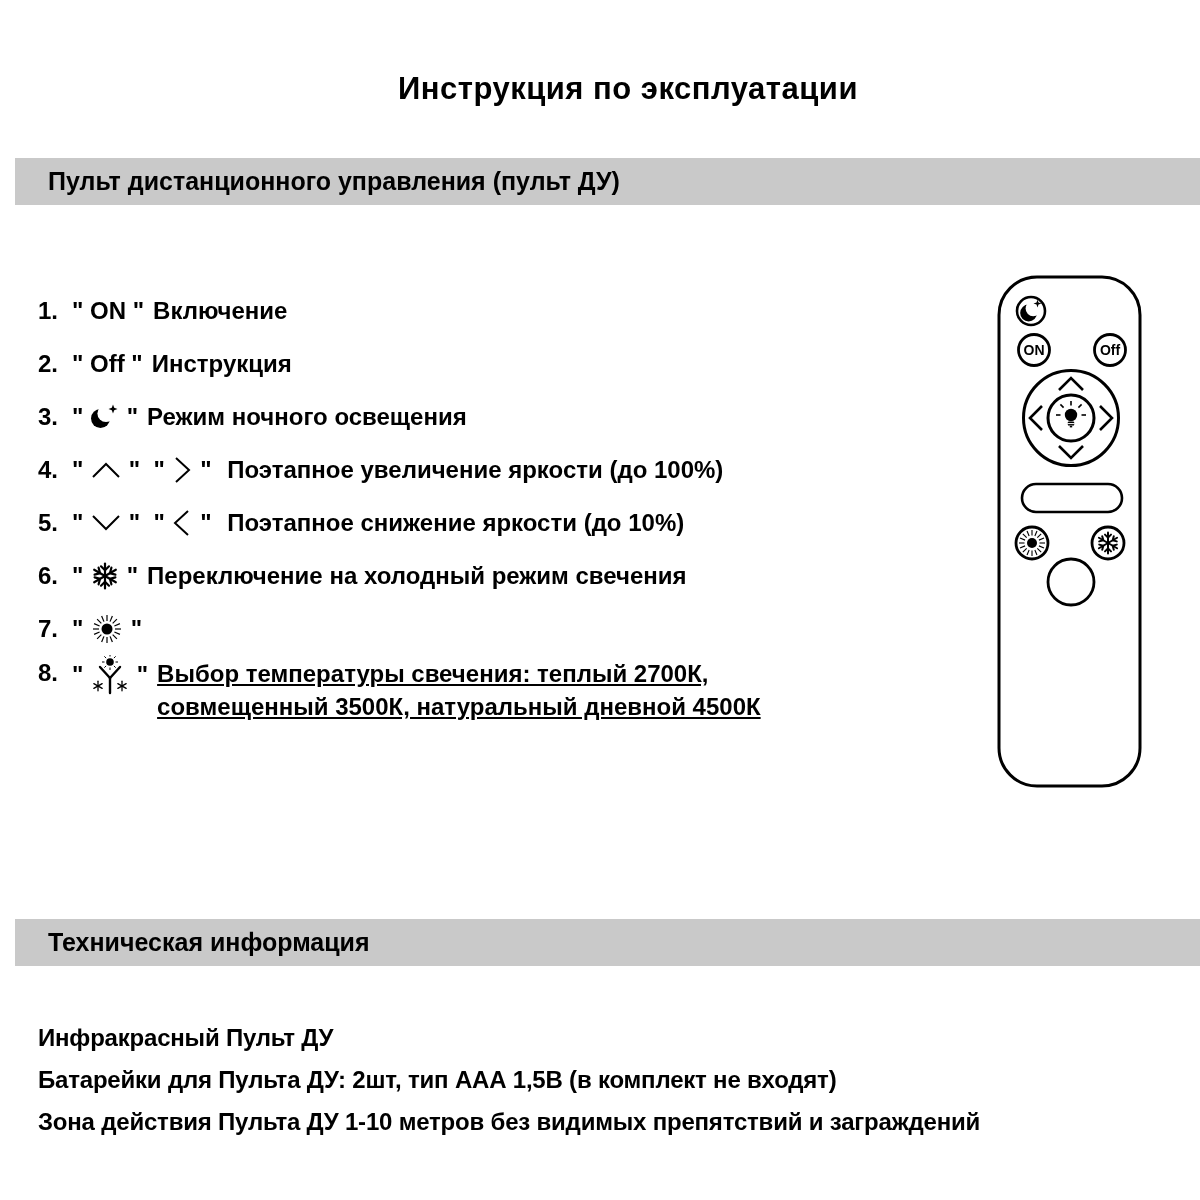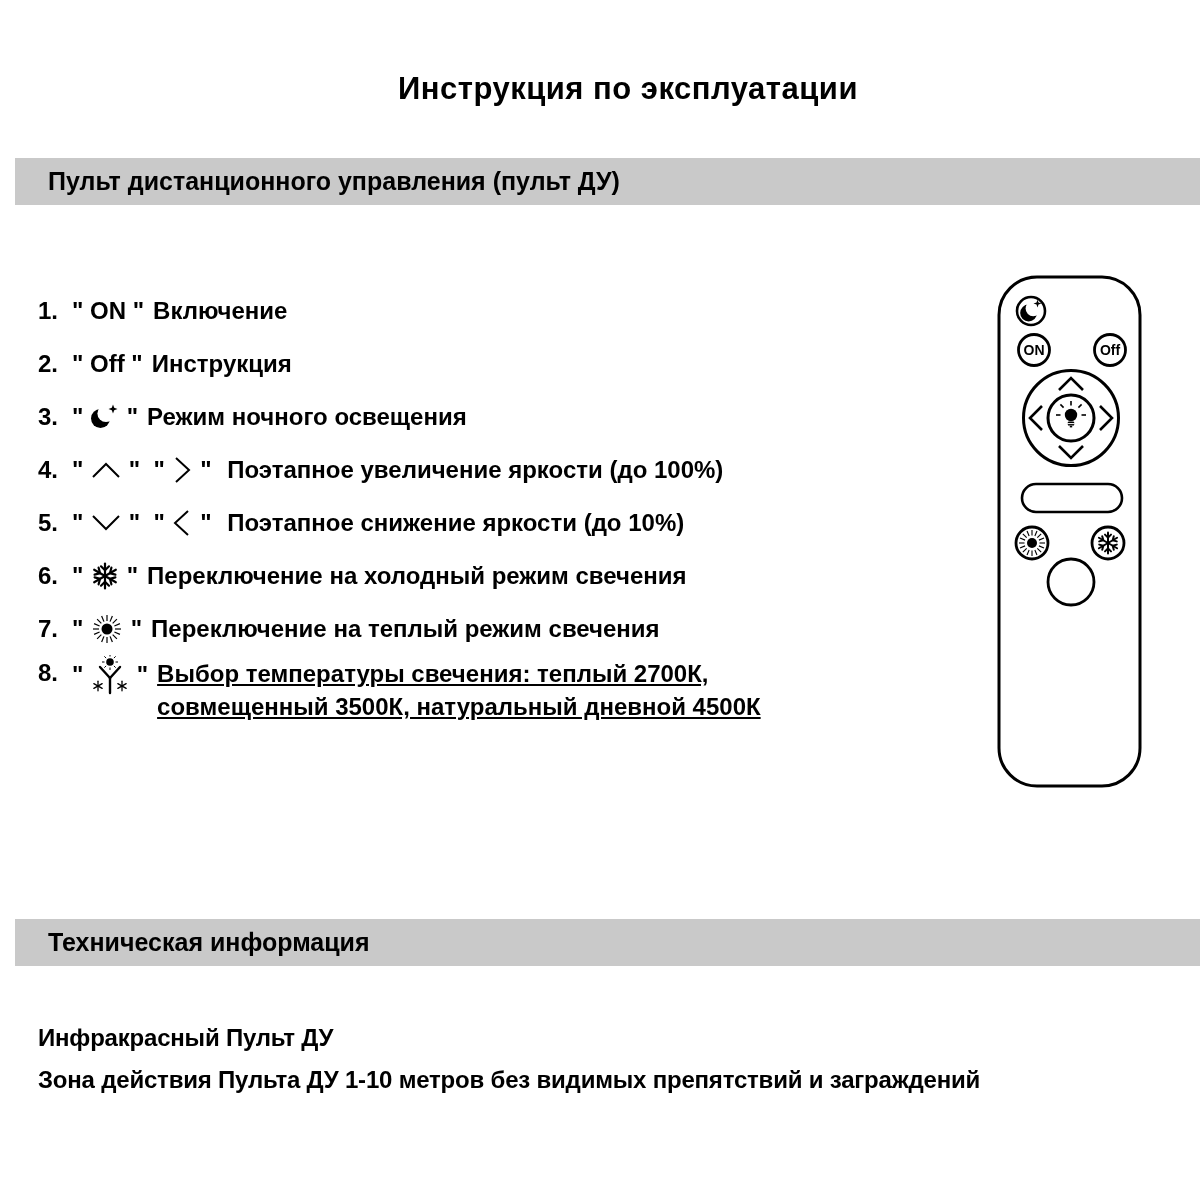--- a/index.html
+++ b/index.html
@@ -123,23 +123,20 @@
                 <line x1="9.00" y1="17.00" x2="3.00" y2="17.00"></line>
                 <line x1="9.61" y1="13.94" x2="4.07" y2="11.64"></line>
                 <line x1="11.34" y1="11.34" x2="7.10" y2="7.10"></line>
                 <line x1="13.94" y1="9.61" x2="11.64" y2="4.07"></line>
                 <line x1="17.00" y1="9.00" x2="17.00" y2="3.00"></line>
                 <line x1="20.06" y1="9.61" x2="22.36" y2="4.07"></line>
                 <line x1="22.66" y1="11.34" x2="26.90" y2="7.10"></line>
                 <line x1="24.39" y1="13.94" x2="29.93" y2="11.64"></line>
               </g>
             </svg></span><span> "</span></span>
-        <span class="item-text">
-          <div>Переключение на теплый режим свечения</div>
-        </span>
       </div>
       <div class="list-item two-line">
         <span class="item-number">8.</span>
         <span class="tokens"><span>" </span><span class="icon"><svg width="40" height="40" viewBox="0 0 40 40">
               <g stroke="#000" stroke-width="2.4" stroke-linecap="round">
                 <line x1="20" y1="23" x2="20" y2="38"></line>
                 <line x1="20" y1="23" x2="10" y2="12"></line>
                 <line x1="20" y1="23" x2="30" y2="12"></line>
               </g>
               <circle cx="20" cy="7" r="3.8" fill="#000"></circle>
@@ -281,16 +278,17 @@
       <circle cx="76" cy="309" r="23" fill="none" stroke="#000" stroke-width="2.8"></circle>
     </svg>
   </div>
 
   <div class="section-bar bar-tech">
     <span>Техническая информация</span>
   </div>
 
   <div class="tech-lines">
       <div class="tech-line">Инфракрасный Пульт ДУ</div>
+      <div class="tech-line">Батарейки для Пульта ДУ: 2шт, тип ААА 1,5В (в комплект не входят)</div>
       <div class="tech-line">Зона действия Пульта ДУ 1-10 метров без видимых препятствий и заграждений</div>
     </div>
 
 </div>
 
 </body></html>

